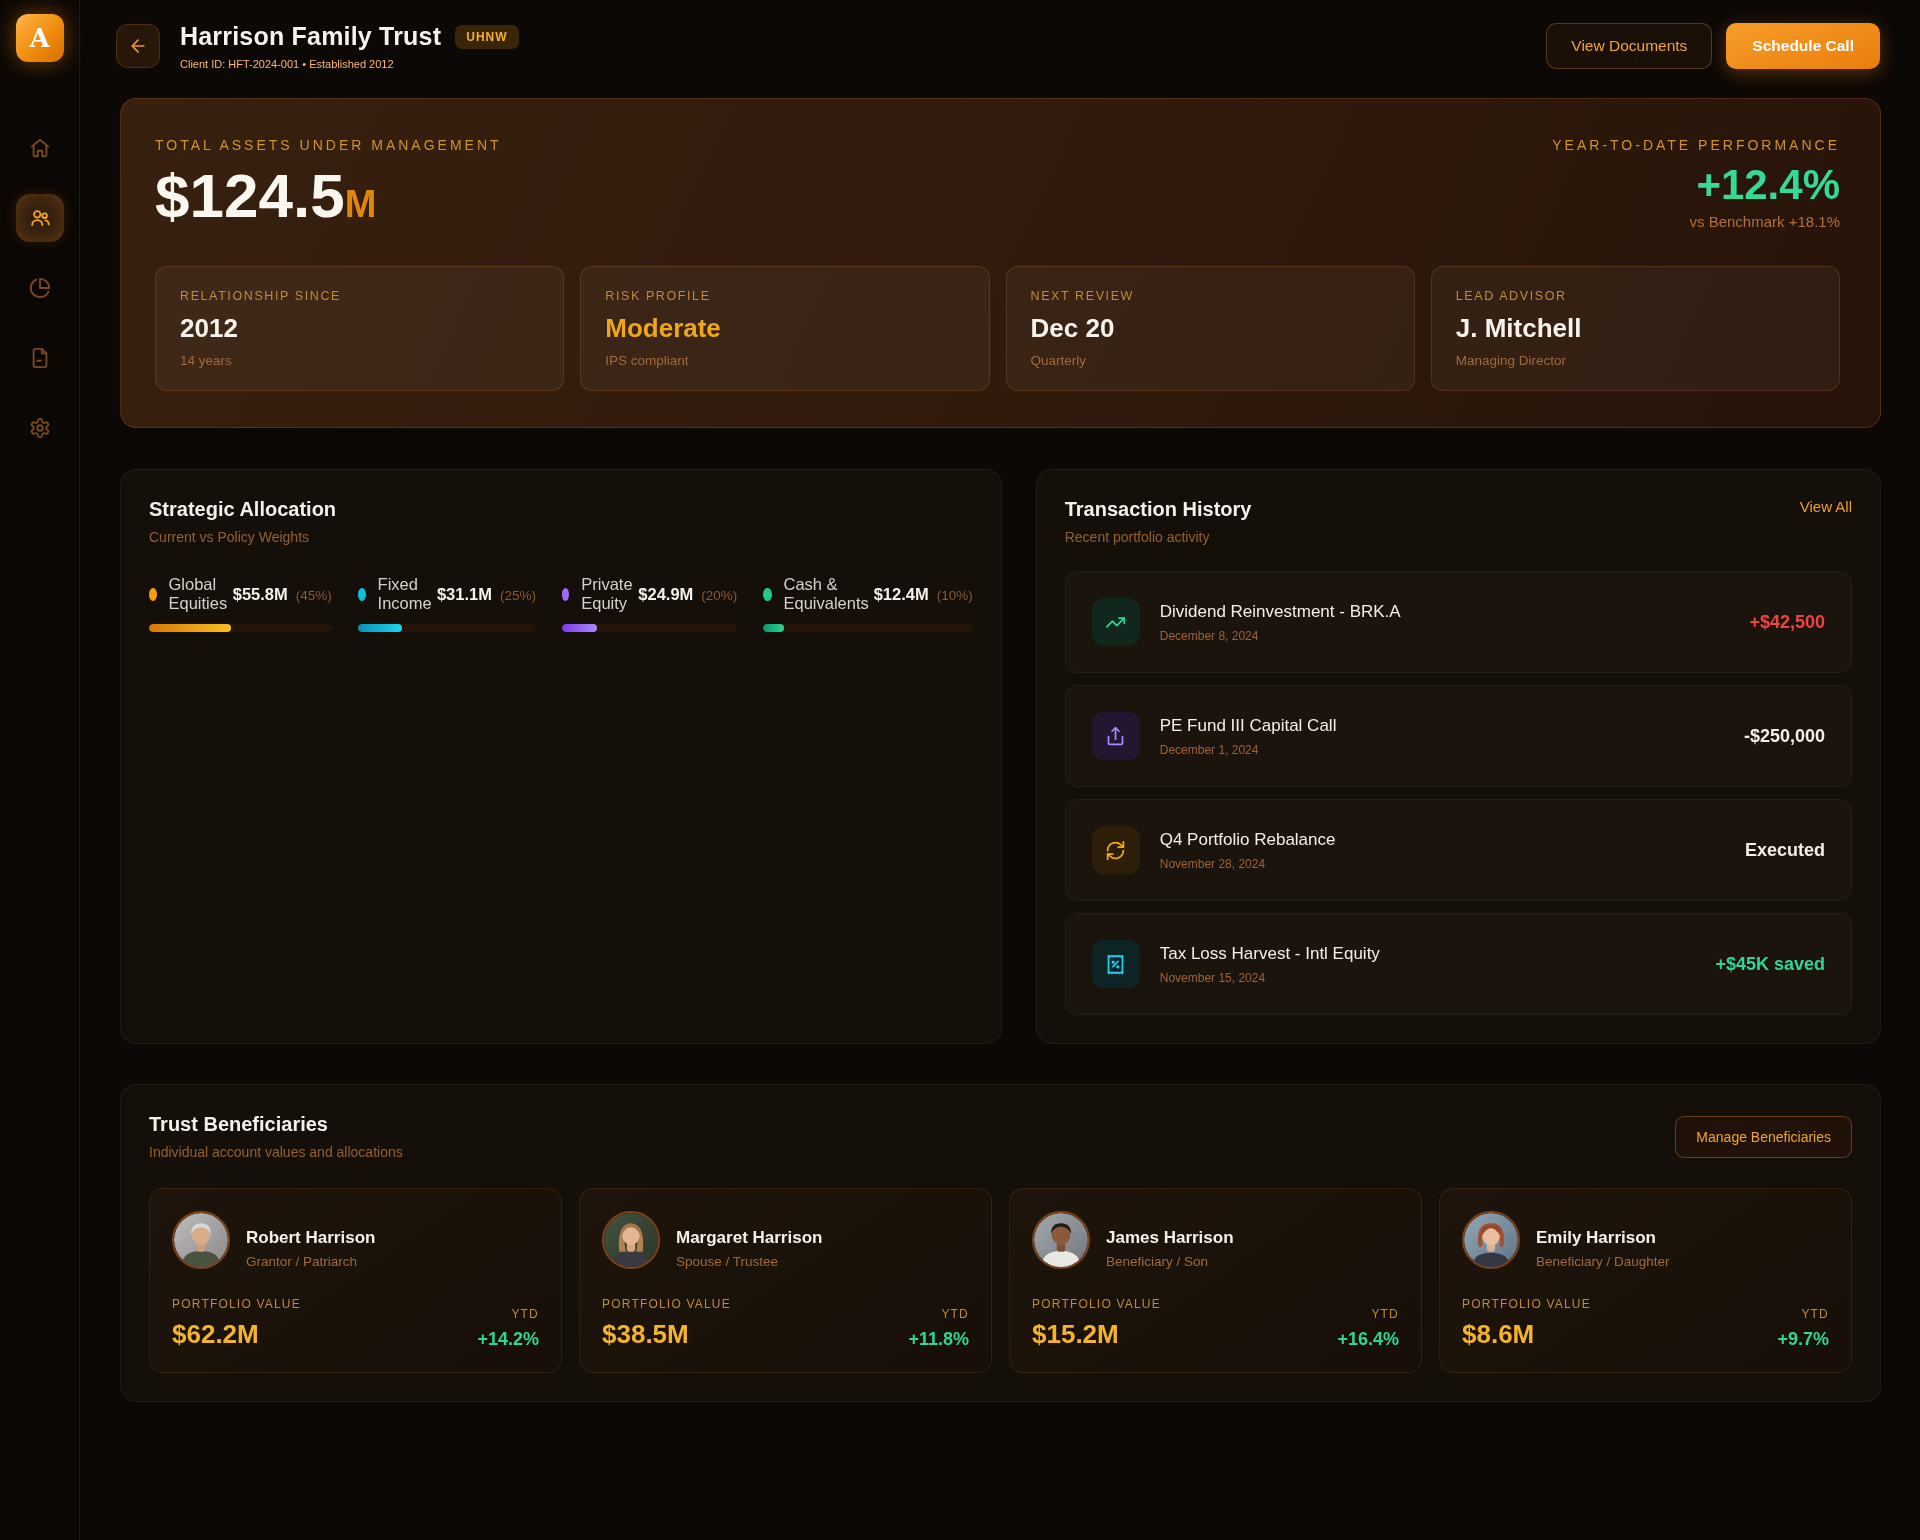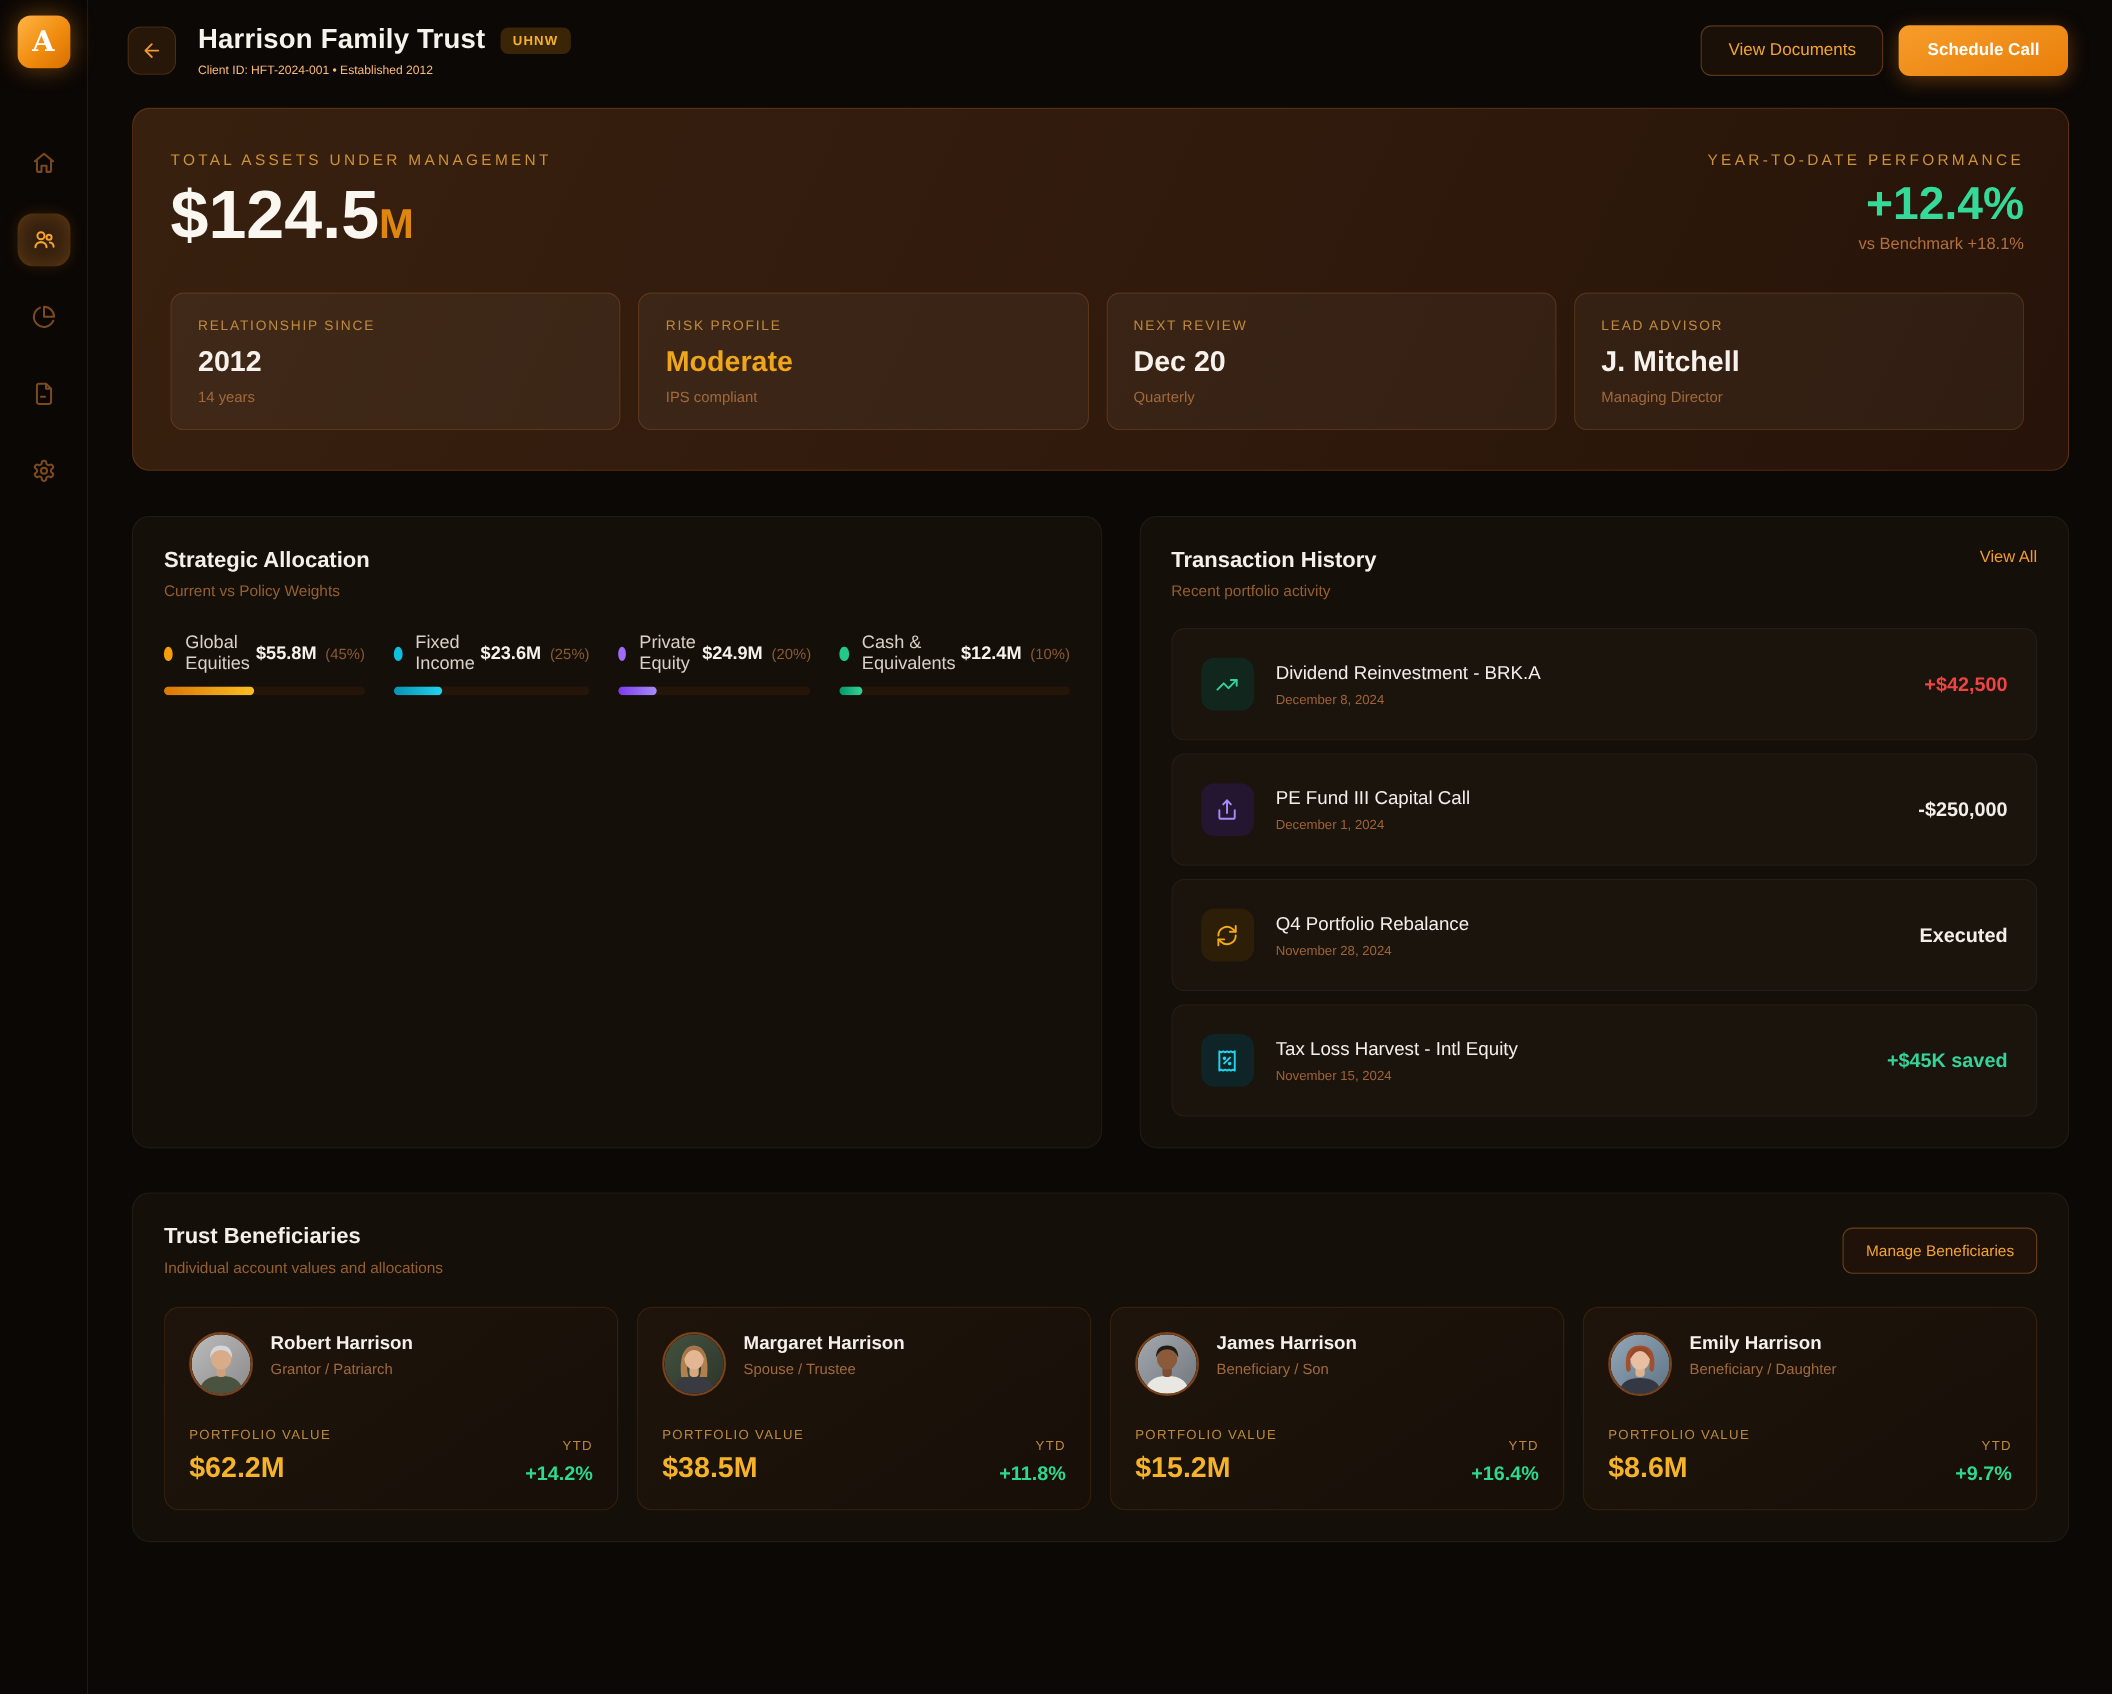--- a/index.html
+++ b/index.html
@@ -145,21 +145,21 @@
     background:#201208; border:1px solid rgba(240,150,60,0.35);
     color:#f2a433; font-size:14px; cursor:pointer;
     font-family:"Liberation Sans", sans-serif;
   }
   .bene-grid { margin-top:28px; display:grid; grid-template-columns:repeat(4,1fr); gap:17px; }
   .person-card {
     background:linear-gradient(145deg,#1e140b 0%,#170f08 100%);
     border:1px solid rgba(215,120,45,0.14);
     border-radius:14px; padding:22px;
   }
-  .person-top { display:flex; align-items:flex-start; gap:16px; }
+  .person-top { display:flex; align-items:flex-end; gap:16px; }
   .avatar {
     width:58px; height:58px; border-radius:50%;
     border:2px solid #7c431b; overflow:hidden; flex:0 0 58px;
   }
   .avatar svg { width:100%; height:100%; display:block; }
   .person-name { font-size:17px; font-weight:bold; color:#f5f1ea; }
   .person-role { margin-top:6px; font-size:13.5px; color:#a16a3d; }
   .person-bottom { margin-top:28px; display:flex; align-items:flex-end; }
   .pv-label { font-size:12px; letter-spacing:1.2px; color:#bd8a3c; }
   .pv-value { margin-top:8px; font-size:26px; font-weight:bold; color:#f5b32a; }
@@ -298,21 +298,21 @@
             </div>
             <div class="alloc-track">
                 <div class="alloc-fill" style="width: 45%; background: linear-gradient(90deg, rgb(217, 119, 6), rgb(251, 191, 36));"></div>
               </div>
           </div>
           <div>
             <div class="alloc-head">
               <span class="alloc-dot" style="background: rgb(14, 192, 221);"></span>
               <span class="alloc-name">Fixed Income</span>
               <span class="alloc-right">
-                  <span class="alloc-value">$23.6M</span>
+                  <span class="alloc-value">$31.1M</span>
                   <span class="alloc-weight">(25%)</span>
                 </span>
             </div>
             <div class="alloc-track">
                 <div class="alloc-fill" style="width: 25%; background: linear-gradient(90deg, rgb(8, 145, 178), rgb(34, 211, 238));"></div>
               </div>
           </div>
           <div>
             <div class="alloc-head">
               <span class="alloc-dot" style="background: rgb(160, 107, 250);"></span>

